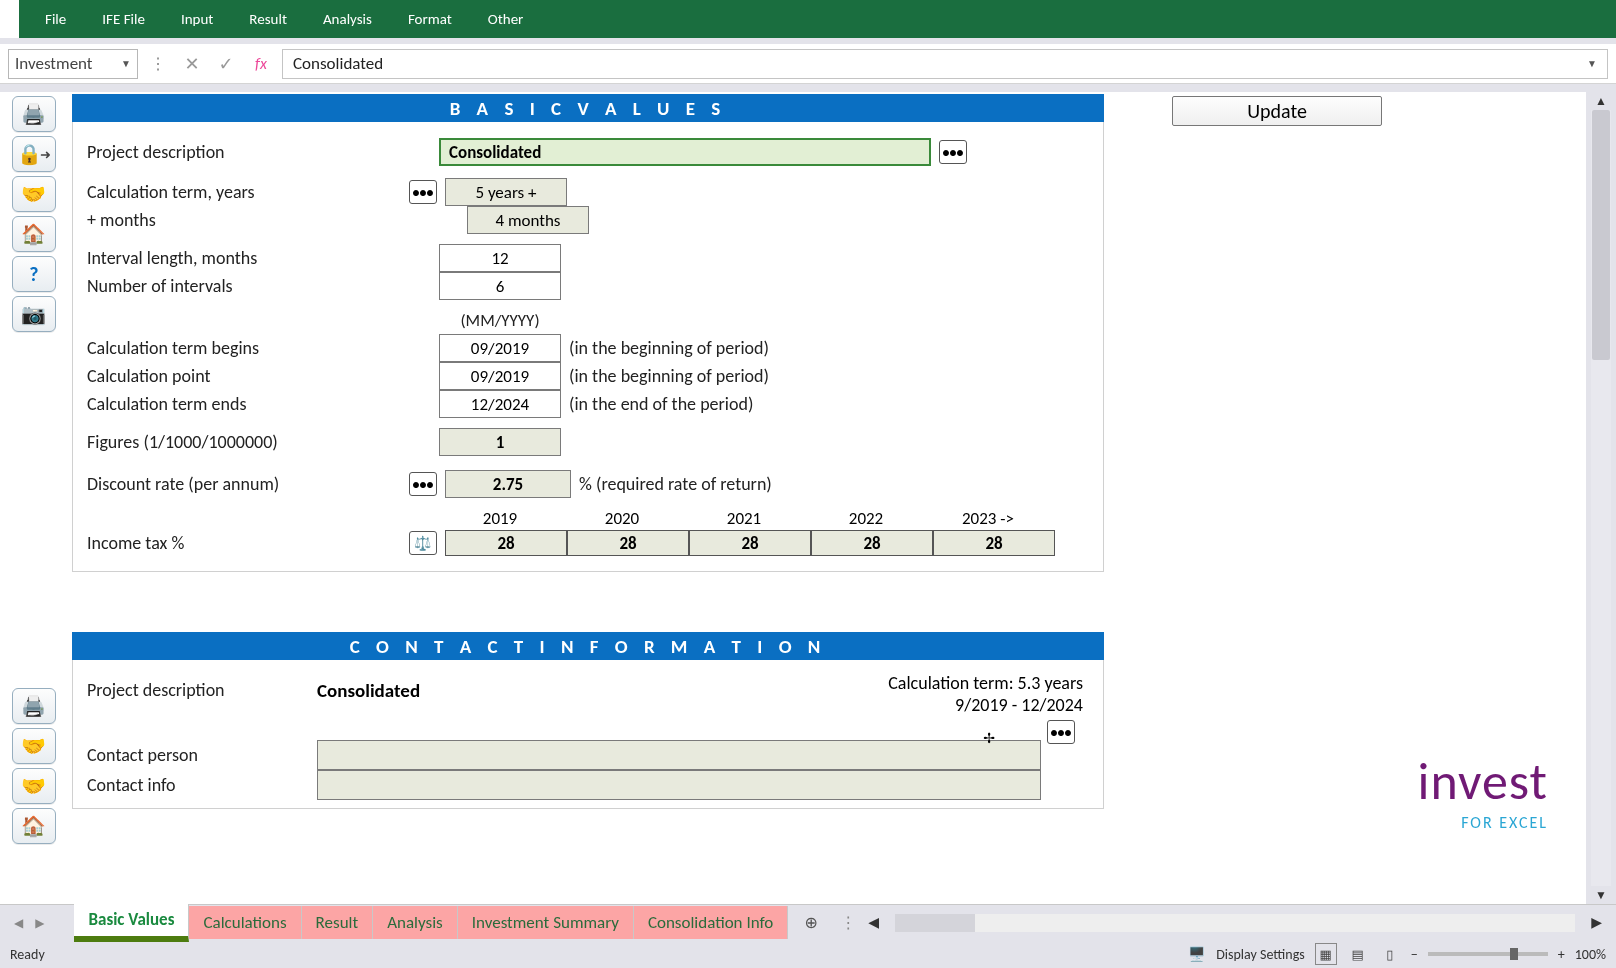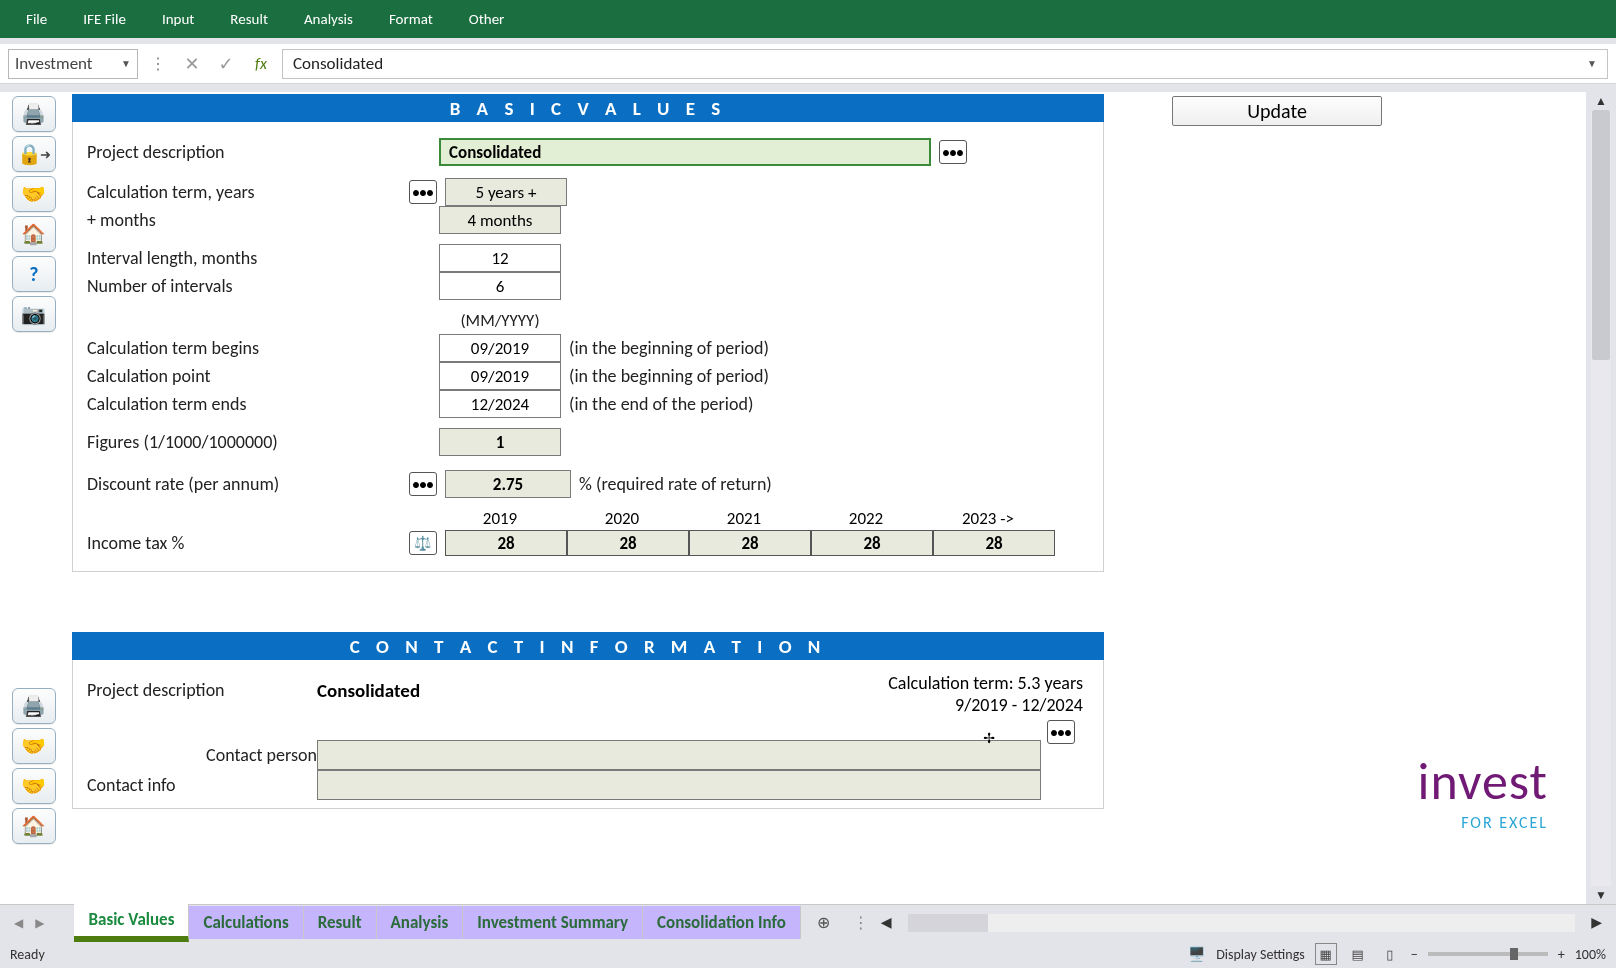--- a/index.html
+++ b/index.html
@@ -1,31 +1,31 @@
 <!DOCTYPE html>
 <html><head>
 <meta charset="utf-8">
 <style>
 * { box-sizing: border-box; margin: 0; padding: 0; font-family: Calibri, Arial, sans-serif; }
 body { background: #fff; width: 1616px; height: 968px; overflow: hidden; position: relative; }
 
 
-.menu-bar { background: #1a6e3f; height: 38px; display: flex; align-items: center; padding: 0 8px; }
+.menu-bar { background: #1a6e3f; height: 38px; display: flex; align-items: center; padding: 0 8px; margin-left: 19px; }
 .menu-item { color: #fff; font-size: 15px; padding: 0 18px; height: 38px; display: flex; align-items: center; cursor: pointer; }
 
 
 .gray-bar { background: #e3e3ea; height: 6px; }
 
 
 .formula-area { height: 40px; display: flex; align-items: center; background: #fff; border-bottom: 1px solid #d4d4d4; padding: 4px 8px; gap: 6px; }
 .name-box { width: 130px; height: 30px; border: 1px solid #b7b7b7; display: flex; align-items: center; justify-content: space-between; padding: 0 6px; font-size: 17px; color: #444; background:#fff; }
 .name-box .dd { font-size: 10px; color: #555; }
 .fb-sep { color: #888; padding: 0 6px; }
 .fb-icon { width: 28px; display:flex; justify-content:center; color: #999; font-size: 18px; }
-.fx { font-style: italic; color: #4d7c0f; font-size: 16px; width: 30px; text-align:center; }
+.fx { font-style: italic; color: #ec4899; font-size: 16px; width: 30px; text-align:center; }
 .formula-input { flex: 1; height: 30px; border: 1px solid #c4c4c4; padding: 0 10px; font-size: 17px; color: #222; display:flex; align-items:center; justify-content:space-between; }
 .formula-input .dd { font-size:10px; color:#555; }
 
 .gray-bg-top { background: #e3e3ea; height: 8px; }
 
 
 .content-wrapper { display: flex; height: calc(100% - 38px - 6px - 40px - 8px - 36px - 28px); }
 .scroll-gutter { width: 30px; background: #e3e3ea; display:flex; flex-direction:column; align-items:center; }
 .scroll-gutter .arrow-up { margin-top: 2px; font-size:12px; color:#333; }
 .scroll-gutter .arrow-down { margin-bottom: 2px; font-size:12px; color:#333; margin-top:auto; }
@@ -64,21 +64,21 @@
 .contact-right { position:absolute; right: 20px; top: 12px; text-align:right; font-size:18px; }
 .contact-input { border:1px solid #7a7a7a; background:#e8eadd; height:30px; width: 724px; }
 
 .brand { position:absolute; right: 38px; bottom: 72px; text-align:right; }
 .brand .invest { font-size:52px; color:#701a75; font-weight:300; letter-spacing:1px; }
 .brand .forexcel { font-size:16px; color:#2aa6d4; letter-spacing:2px; }
 
 
 .tabs-bar { height: 36px; background:#e3e3ea; display:flex; align-items:center; padding:0 8px; border-top:1px solid #c8c8c8; }
 .tab-nav { font-size:12px; color:#888; padding:0 6px; cursor:pointer; }
-.tab { padding: 6px 14px; font-size:17px; background:#c4b5fd; border-right:1px solid #c8c8c8; cursor:pointer; color:#2b6b3b;font-weight:bold; }
+.tab { padding: 6px 14px; font-size:17px; background:#fca5a5; border-right:1px solid #c8c8c8; cursor:pointer; color:#2b6b3b; }
 .tab.active { background:#fff; border-bottom:6px solid #4d7c0f; font-weight:bold; color:#1a8a3f; }
 .tab-add { width:26px; height:26px; border-radius:50%; display:flex; align-items:center; justify-content:center; font-size:16px; color:#555; margin:0 10px; cursor:pointer; }
 .hscroll { flex:1; height:18px; background:#eee; margin:0 10px; position:relative; }
 .hscroll-thumb { position:absolute; left:0; top:0; width:80px; height:18px; background:#d4d4da; }
 .hnav { font-size:14px; color:#333; padding:0 6px; cursor:pointer; }
 
 
 .status-bar { height:28px; background:#e3e3ea; display:flex; align-items:center; padding:0 10px; font-size:14px; color:#333; justify-content:space-between; }
 .status-right { display:flex; align-items:center; gap:10px; }
 .sb-icon { width:22px; height:22px; display:flex; align-items:center; justify-content:center; font-size:13px; color:#444; border:1px solid transparent; }
@@ -153,21 +153,21 @@
         </div>
 
         <div class="row">
           <div class="label">Calculation term, years</div>
           <div class="small-btn" style="margin-left:-8px;">•••</div>
           <div class="cell-gray" style="width:122px;">5 years +</div>
         </div>
         <div class="row">
           <div class="label">+ months</div>
           <div style="width:22px"></div>
-          <div class="cell-gray" style="width:122px;">4 months</div>
+          <div class="cell-gray" style="width:122px;margin-left:28px;">4 months</div>
         </div>
 
         <div style="height:10px"></div>
         <div class="row">
           <div class="label">Interval length, months</div>
           <div style="width:22px"></div>
           <div class="cell" style="width:122px;">12</div>
         </div>
         <div class="row">
           <div class="label">Number of intervals</div>
@@ -242,21 +242,21 @@
           </div>
           <div class="contact-right">
             <div>Calculation term: 5.3 years</div>
             <div style="position:relative;">
               <span>9/2019 - 12/2024</span>
               <span class="cursor-icon">✢</span>
             </div>
             <div class="small-btn" style="margin-left:auto; margin-top:4px;">•••</div>
           </div>
           <div class="row">
-            <div class="label" style="width:230px;text-align:right;">Contact person</div>
+            <div class="label" style="width:230px;">Contact person</div>
             <div class="contact-input"></div>
           </div>
           <div class="row">
             <div class="label" style="width:230px;">Contact info</div>
             <div class="contact-input"></div>
           </div>
         </div>
       </div>
     </div>
 

